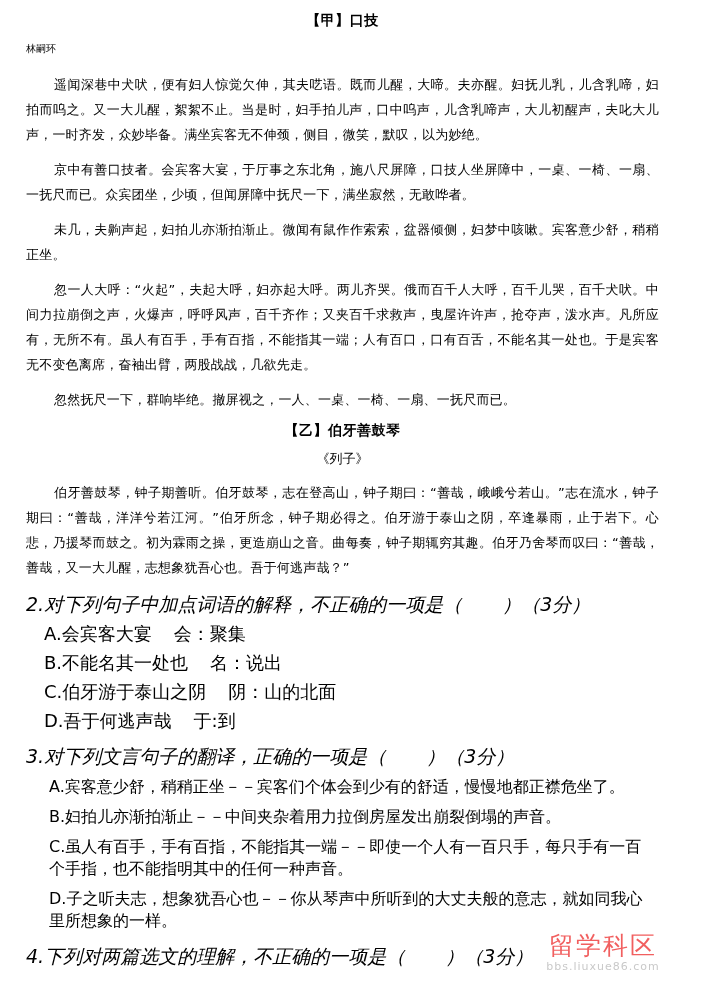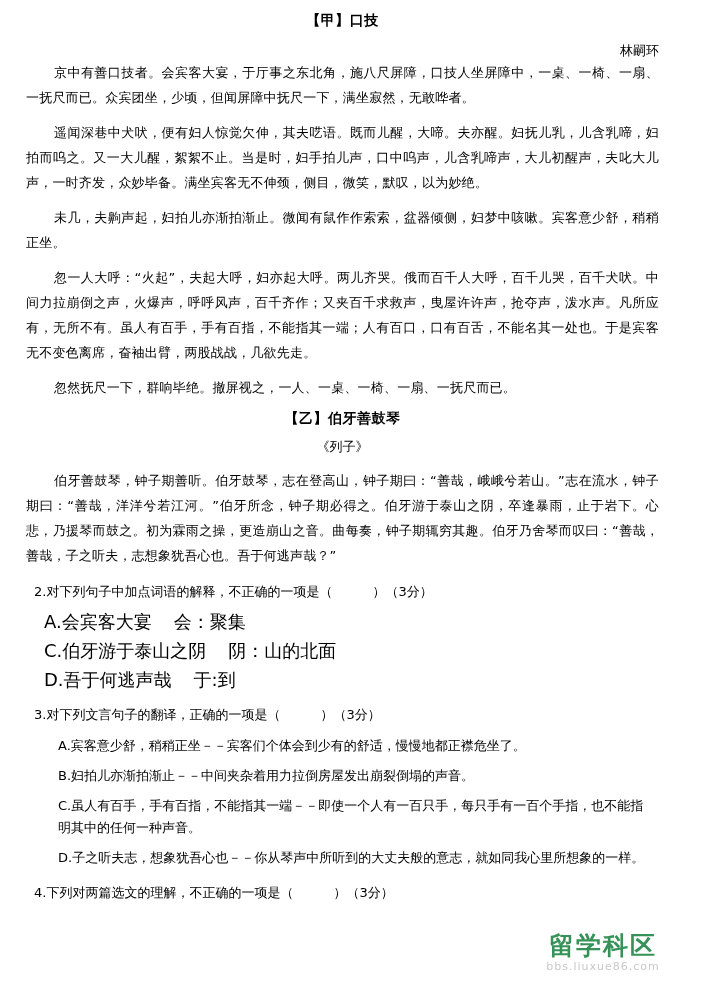--- a/index.html
+++ b/index.html
@@ -26,23 +26,23 @@
     padding: 8px 28px 0 26px;
   }
   .doc-title {
     text-align: center;
     font-size: 14px;
     font-weight: bold;
     margin: 4px 0 2px 0;
     letter-spacing: 0.5px;
   }
   .sub-title {
-    text-align: right;
-    font-size: 13px;
-    margin: 12px 0 0 0;
+    text-align: left;
+    font-size: 10px;
+    margin: 12px 0 16px 0;
   }
   .sub-title-b {
     text-align: center;
     font-size: 13px;
     margin: 10px 0 12px 0;
   }
   p.para {
     font-size: 13px;
     line-height: 25px;
     margin: 0 0 10px 0;
@@ -52,95 +52,99 @@
   }
   p.para-flat {
     font-size: 13px;
     line-height: 25px;
     margin: 0 0 8px 0;
     text-indent: 28px;
     text-align: justify;
     letter-spacing: 0.2px;
   }
   .q {
-    font-size: 13px;
+    font-size: 19px;
     line-height: 24px;
-    margin: 12px 0 6px 8px;
+    margin: 12px 0 6px 0;
     text-indent: 0;
+    font-style: italic;
   }
   .opt {
     font-size: 18px;
     line-height: 22px;
     margin: 7px 0 7px 0;
     padding-left: 18px;
   }
   .opt .gap {
     display: inline-block;
     width: 22px;
   }
   .opt-wrap {
-    font-size: 13px;
+    font-size: 16px;
     line-height: 22px;
-    margin: 8px 14px;
+    margin: 8px 5px;
     padding-left: 18px;
     text-indent: 0;
   }
   .blank {
     display: inline-block;
     width: 40px;
   }
   .watermark {
     position: absolute;
     right: 10px;
     bottom: 8px;
     width: 148px;
     text-align: center;
     user-select: none;
   }
   .wm-main {
     font-size: 25px;
-    font-weight: bold;
-    color: #15803d;
+    font-weight: normal;
+    color: #ef4444;
     letter-spacing: 2px;
     line-height: 28px;
     opacity: 0.85;
   }
   .wm-sub {
     font-size: 11px;
     color: #c9c9c9;
     letter-spacing: 1px;
     line-height: 14px;
   }
 </style>
 </head>
 <body>
 
 <div class="page">
   <div class="content">
 
     <div class="doc-title">【甲】口技</div>
     <div class="sub-title">林嗣环</div>
 
+    <p class="para">遥闻深巷中犬吠，便有妇人惊觉欠伸，其夫呓语。既而儿醒，大啼。夫亦醒。妇抚儿乳，儿含乳啼，妇拍而呜之。又一大儿醒，絮絮不止。当是时，妇手拍儿声，口中呜声，儿含乳啼声，大儿初醒声，夫叱大儿声，一时齐发，众妙毕备。满坐宾客无不伸颈，侧目，微笑，默叹，以为妙绝。</p>
     <p class="para">京中有善口技者。会宾客大宴，于厅事之东北角，施八尺屏障，口技人坐屏障中，一桌、一椅、一扇、一抚尺而已。众宾团坐，少顷，但闻屏障中抚尺一下，满坐寂然，无敢哗者。</p>
-    <p class="para">遥闻深巷中犬吠，便有妇人惊觉欠伸，其夫呓语。既而儿醒，大啼。夫亦醒。妇抚儿乳，儿含乳啼，妇拍而呜之。又一大儿醒，絮絮不止。当是时，妇手拍儿声，口中呜声，儿含乳啼声，大儿初醒声，夫叱大儿声，一时齐发，众妙毕备。满坐宾客无不伸颈，侧目，微笑，默叹，以为妙绝。</p>
     <p class="para">未几，夫齁声起，妇拍儿亦渐拍渐止。微闻有鼠作作索索，盆器倾侧，妇梦中咳嗽。宾客意少舒，稍稍正坐。</p>
     <p class="para">忽一人大呼：“火起”，夫起大呼，妇亦起大呼。两儿齐哭。俄而百千人大呼，百千儿哭，百千犬吠。中间力拉崩倒之声，火爆声，呼呼风声，百千齐作；又夹百千求救声，曳屋许许声，抢夺声，泼水声。凡所应有，无所不有。虽人有百手，手有百指，不能指其一端；人有百口，口有百舌，不能名其一处也。于是宾客无不变色离席，奋袖出臂，两股战战，几欲先走。</p>
     <p class="para">忽然抚尺一下，群响毕绝。撤屏视之，一人、一桌、一椅、一扇、一抚尺而已。</p>
 
     <div class="doc-title">【乙】伯牙善鼓琴</div>
     <div class="sub-title-b">《列子》</div>
 
-    <p class="para-flat">伯牙善鼓琴，钟子期善听。伯牙鼓琴，志在登高山，钟子期曰：“善哉，峨峨兮若山。”志在流水，钟子期曰：“善哉，洋洋兮若江河。”伯牙所念，钟子期必得之。伯牙游于泰山之阴，卒逢暴雨，止于岩下。心悲，乃援琴而鼓之。初为霖雨之操，更造崩山之音。曲每奏，钟子期辄穷其趣。伯牙乃舍琴而叹曰：“善哉，善哉，子之听夫，志想象犹吾心也。吾于何逃声哉？”</p>
+    <p class="para-flat">伯牙善鼓琴，钟子期善听。伯牙鼓琴，志在登高山，钟子期曰：“善哉，峨峨兮若山。”志在流水，钟子期曰：“善哉，洋洋兮若江河。”伯牙所念，钟子期必得之。伯牙游于泰山之阴，卒逢暴雨，止于岩下。心悲，乃援琴而鼓之。初为霖雨之操，更造崩山之音。曲每奏，钟子期辄穷其趣。伯牙乃舍琴而叹曰：“善哉，善哉，又一大儿醒，志想象犹吾心也。吾于何逃声哉？”</p>
 
     <div class="q">
       <span>2.</span><span>对下列句子中加点词语的解释，不正确的一项是（</span><span class="blank"></span><span>）（3分）</span>
     </div>
 
     <div class="opt">
       <span>A.</span><span>会宾客大宴</span><span class="gap"></span><span>会：聚集</span>
+    </div>
+    <div class="opt">
+      <span>B.</span><span>不能名其一处也</span><span class="gap"></span><span>名：说出</span>
     </div>
     <div class="opt">
       <span>C.</span><span>伯牙游于泰山之阴</span><span class="gap"></span><span>阴：山的北面</span>
     </div>
     <div class="opt">
       <span>D.</span><span>吾于何逃声哉</span><span class="gap"></span><span>于:到</span>
     </div>
 
     <div class="q">
       <span>3.</span><span>对下列文言句子的翻译，正确的一项是（</span><span class="blank"></span><span>）（3分）</span>

